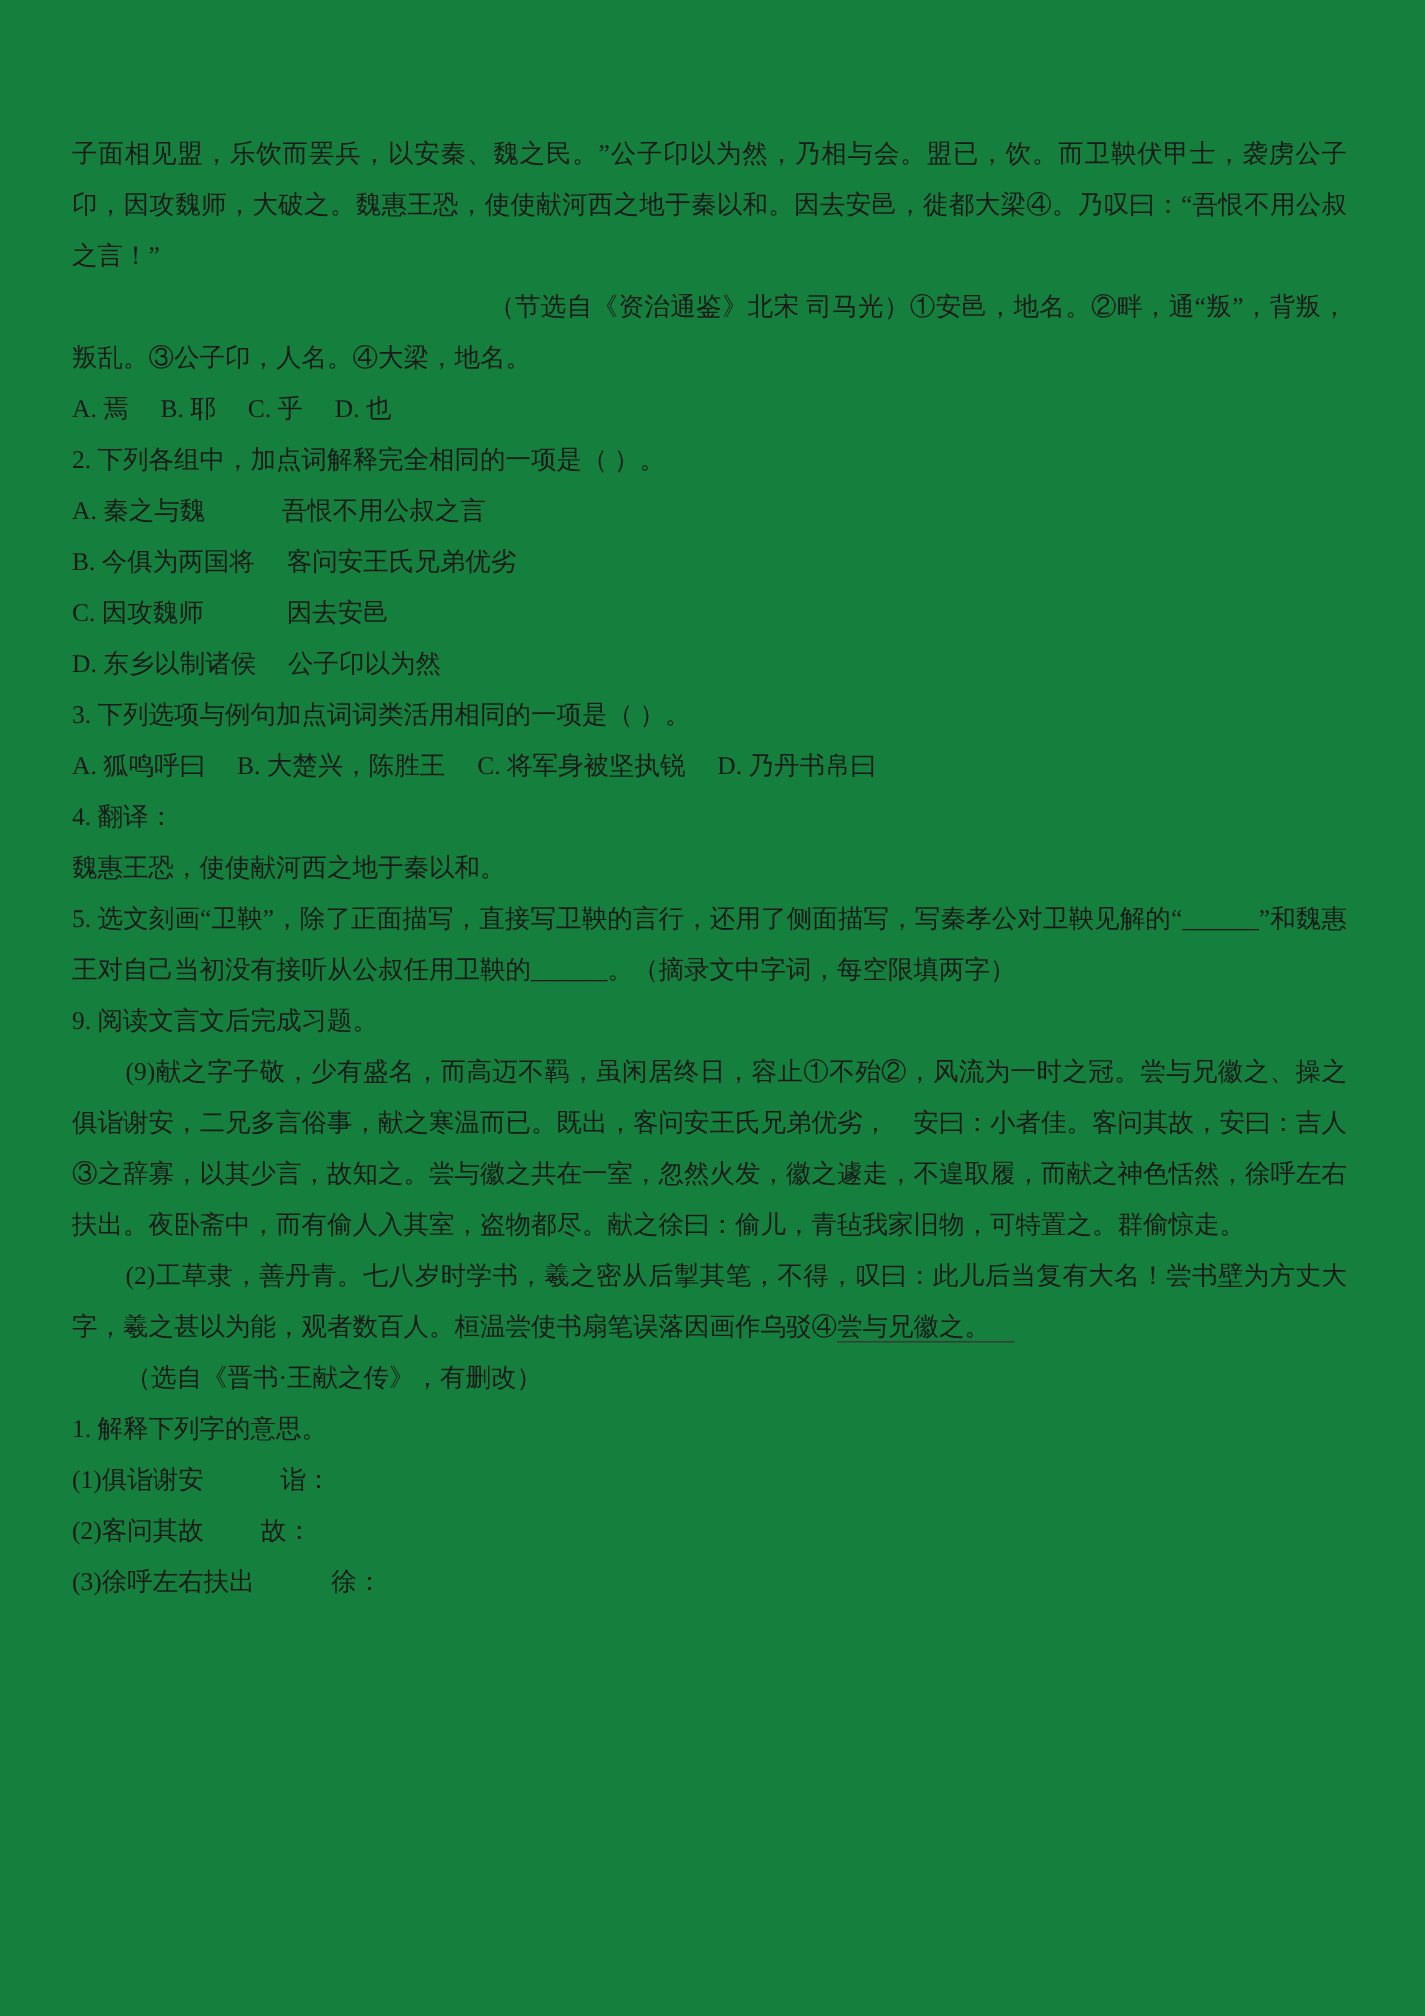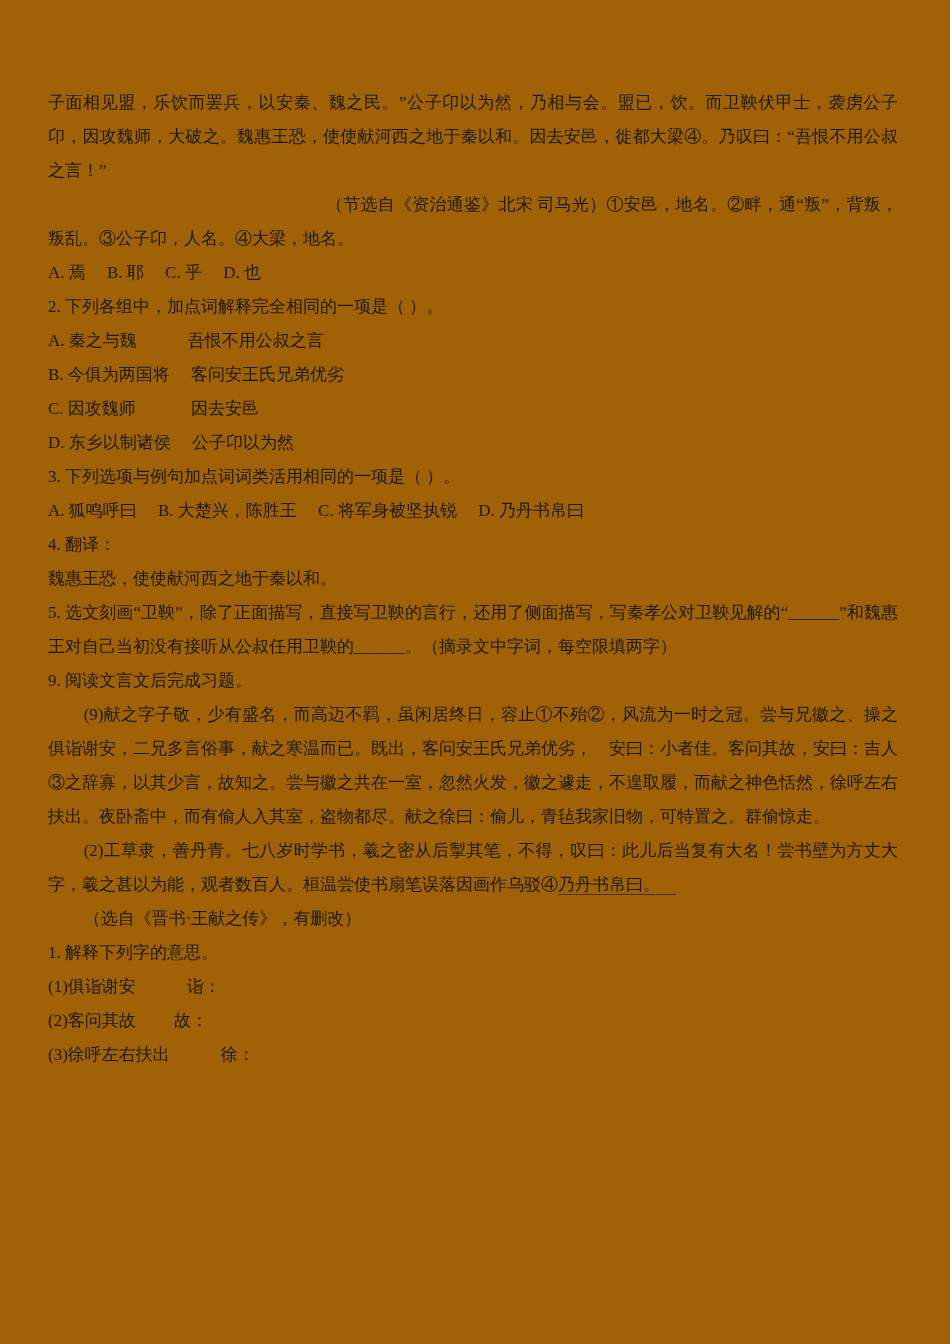--- a/index.html
+++ b/index.html
@@ -4,21 +4,21 @@
 <style>
   html, body {
     margin: 0;
     padding: 0;
     background: #ffffff;
   }
   .page {
     width: 950px;
     min-height: 1344px;
     box-sizing: border-box;
-    background: #a16207;
+    background: #15803d;
     color: #1a1a1a;
     padding: 86px 52px 60px 48px;
     font-family: "Liberation Serif", "DejaVu Serif", serif;
     font-size: 17px;
   }
   .page p {
     margin: 0;
     line-height: 34px;
     text-align: justify;
   }
@@ -52,21 +52,21 @@
 
   <p>4. 翻译：</p>
   <p>魏惠王恐，使使献河西之地于秦以和。</p>
 
   <p>5. 选文刻画“卫鞅”，除了正面描写，直接写卫鞅的言行，还用了侧面描写，写秦孝公对卫鞅见解的“______”和魏惠王对自己当初没有接听从公叔任用卫鞅的______。（摘录文中字词，每空限填两字）</p>
 
   <p class="mt-lg">9. 阅读文言文后完成习题。</p>
 
   <p class="indent-2">(9)献之字子敬，少有盛名，而高迈不羁，虽闲居终日，容止①不殆②，风流为一时之冠。尝与兄徽之、操之俱诣谢安，二兄多言俗事，献之寒温而已。既出，客问安王氏兄弟优劣，　安曰：小者佳。客问其故，安曰：吉人③之辞寡，以其少言，故知之。尝与徽之共在一室，忽然火发，徽之遽走，不遑取履，而献之神色恬然，徐呼左右扶出。夜卧斋中，而有偷人入其室，盗物都尽。献之徐曰：偷儿，青毡我家旧物，可特置之。群偷惊走。</p>
 
-  <p class="indent-2"><span>(2)工草隶，善丹青。七八岁时学书，羲之密从后掣其笔，不得，叹曰：此儿后当复有大名！尝书壁为方丈大字，羲之甚以为能，观者数百人。桓温尝使书扇笔误落因画作乌驳④</span><span class="underlined">乃丹书帛曰。</span></p>
+  <p class="indent-2"><span>(2)工草隶，善丹青。七八岁时学书，羲之密从后掣其笔，不得，叹曰：此儿后当复有大名！尝书壁为方丈大字，羲之甚以为能，观者数百人。桓温尝使书扇笔误落因画作乌驳④</span><span class="underlined">尝与兄徽之。</span></p>
 
   <p class="indent-2">（选自《晋书·王献之传》，有删改）</p>
 
 
   <p>1. 解释下列字的意思。</p>
   <p>(1)俱诣谢安　　　诣：</p>
   <p>(2)客问其故　　 故：</p>
   <p>(3)徐呼左右扶出　　　徐：</p>
 
 </div>

